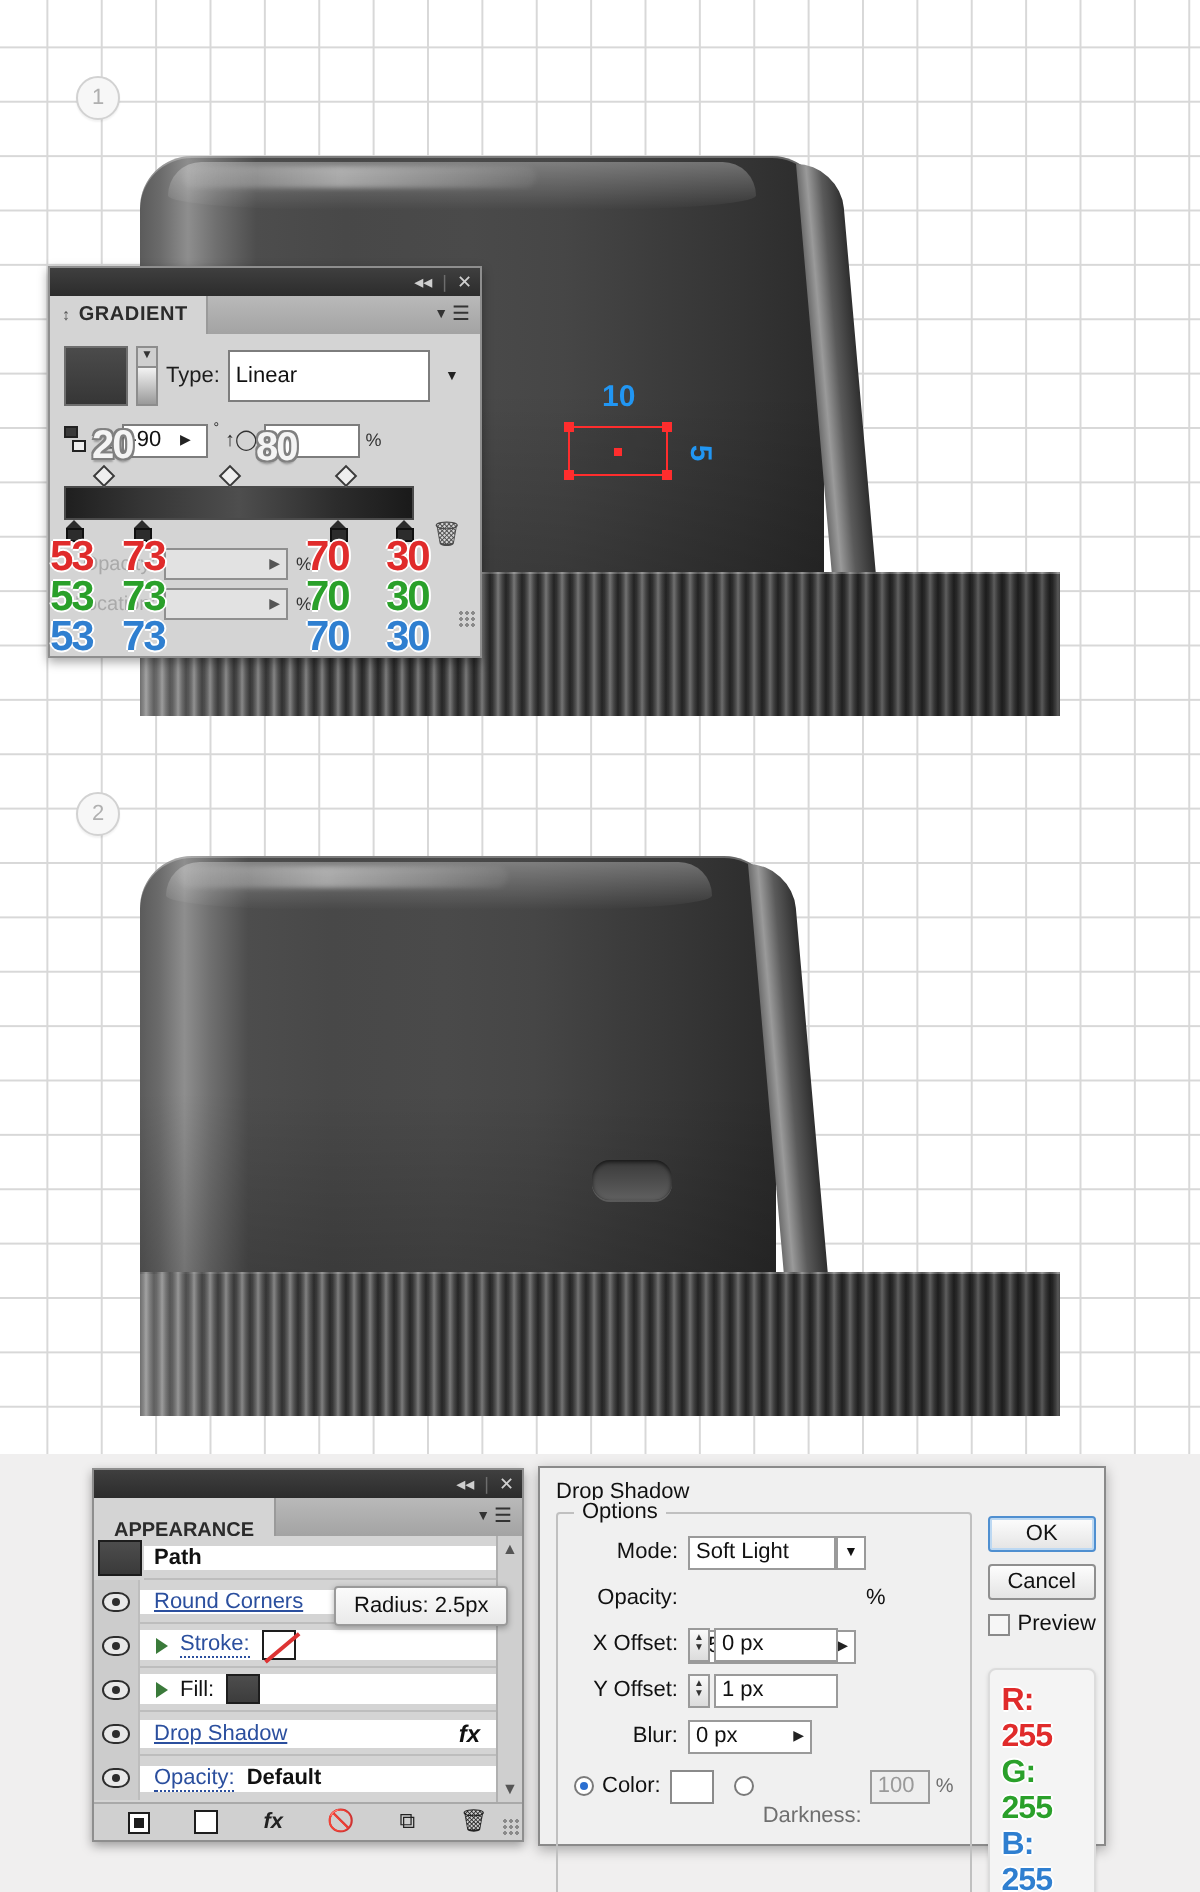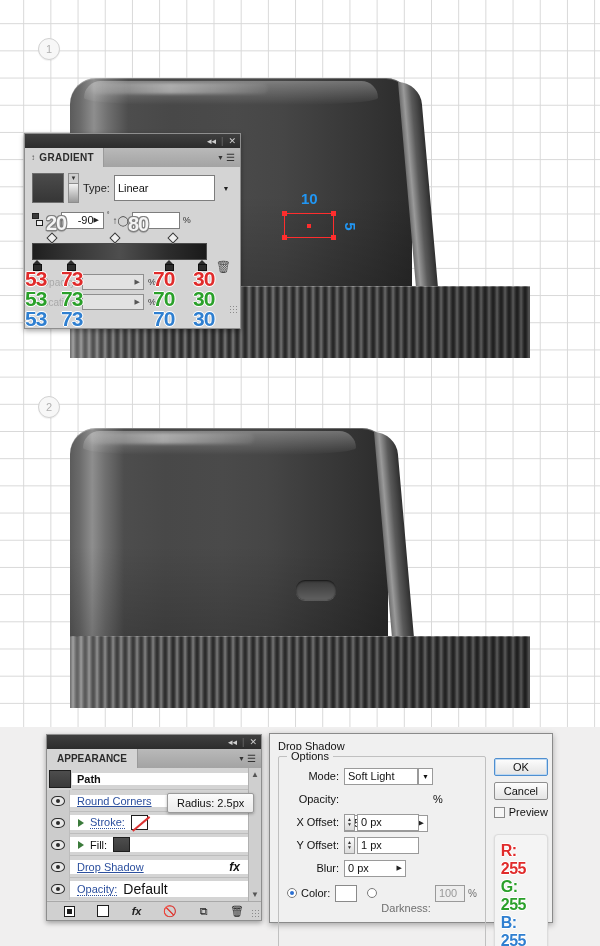--- a/index.html
+++ b/index.html
@@ -156,21 +156,21 @@
     height:10px;background:#cfcfcf;border:1px solid #8d8d8d;border-bottom:none;
     font-size:6px;text-align:center;line-height:9px;color:#333;
   }
   .swatch-stack .bar{
     flex:1;border:1px solid #8d8d8d;
     background:linear-gradient(to bottom,#f3f3f3,#9a9a9a);
   }
   .lbl{ font-size:11px;color:#1d1d1d; }
   .ai-input{
     background:#ffffff;border:1px solid #7d7d7d;height:17px;
-    display:flex;align-items:center;padding:0 16px;font-size:11px;color:#111;
+    display:flex;align-items:center;padding:0 3px;font-size:11px;color:#111;
   }
   .ai-select{
     background:#ffffff;border:1px solid #7d7d7d;height:17px;
     display:flex;align-items:center;padding:12px 3px;font-size:11px;color:#111;
     flex:1;
   }
   .sel-arrow{
     margin-left:auto;width:14px;text-align:center;font-size:7px;color:#222;
   }
   .grad-row2{ display:flex;align-items:center;gap:3px;margin-bottom:4px;position:relative;height:20px;}
@@ -231,21 +231,21 @@
   .rgbnum{
     position:absolute;font-weight:bold;font-size:21px;letter-spacing:-1px;
     text-shadow:-1px 0 #ffffff,0 -1px #ffffff,1px 0 #ffffff,0 1px #ffffff;
   }
   .rgb-r{ color:#e02b2b; }
   .rgb-g{ color:#2aa02a; }
   .rgb-b{ color:#2f7fd0; }
 
   
   .appr-tab{
-    background:#d4d4d4;padding:3px 10px;display:flex;align-items:center;
+    background:#d4d4d4;padding:16px 10px;display:flex;align-items:center;
     font-size:10px;font-weight:bold;color:#2b2b2b;border-right:1px solid #9a9a9a;text-align:center;
   }
   .appr-list{ background:#d4d4d4; }
   .appr-row{
     display:flex;align-items:center;height:22px;
     border-bottom:1px solid #bdbdbd;position:relative;
   }
   .eye-cell{
     width:23px;height:22px;display:flex;align-items:center;justify-content:center;
     border-right:1px solid #bdbdbd;background:#cccccc;
@@ -274,21 +274,21 @@
   }
   .sw-none::after{
     content:"";position:absolute;left:-2px;top:50%;width:22px;height:1.5px;background:#d33;
     transform:rotate(-40deg);transform-origin:center;
   }
   .sw-fill{
     width:17px;height:15px;border:1.5px solid #1d1d1d;
     background:linear-gradient(to bottom,#4d4d4d,#3c3c3c);
   }
   .fx-ico{ margin-left:auto;margin-right:8px;font-style:italic;font-weight:bold;font-size:12px;color:#111; }
-  .default-txt{ font-size:14px;color:#111; }
+  .default-txt{ font-size:11px;color:#111;font-weight:bold; }
   .scrollbar{
     width:13px;background:#cfcfcf;border-left:1px solid #b0b0b0;
     display:flex;flex-direction:column;justify-content:space-between;align-items:center;
     font-size:8px;color:#555;padding:2px 0;
   }
   .tooltip{
     position:absolute;z-index:20;
     background:linear-gradient(to bottom,#fbfbfb,#eaeaea);
     border:1px solid #9a9a9a;border-radius:2px;
     padding:3px 9px;font-size:11px;color:#111;

